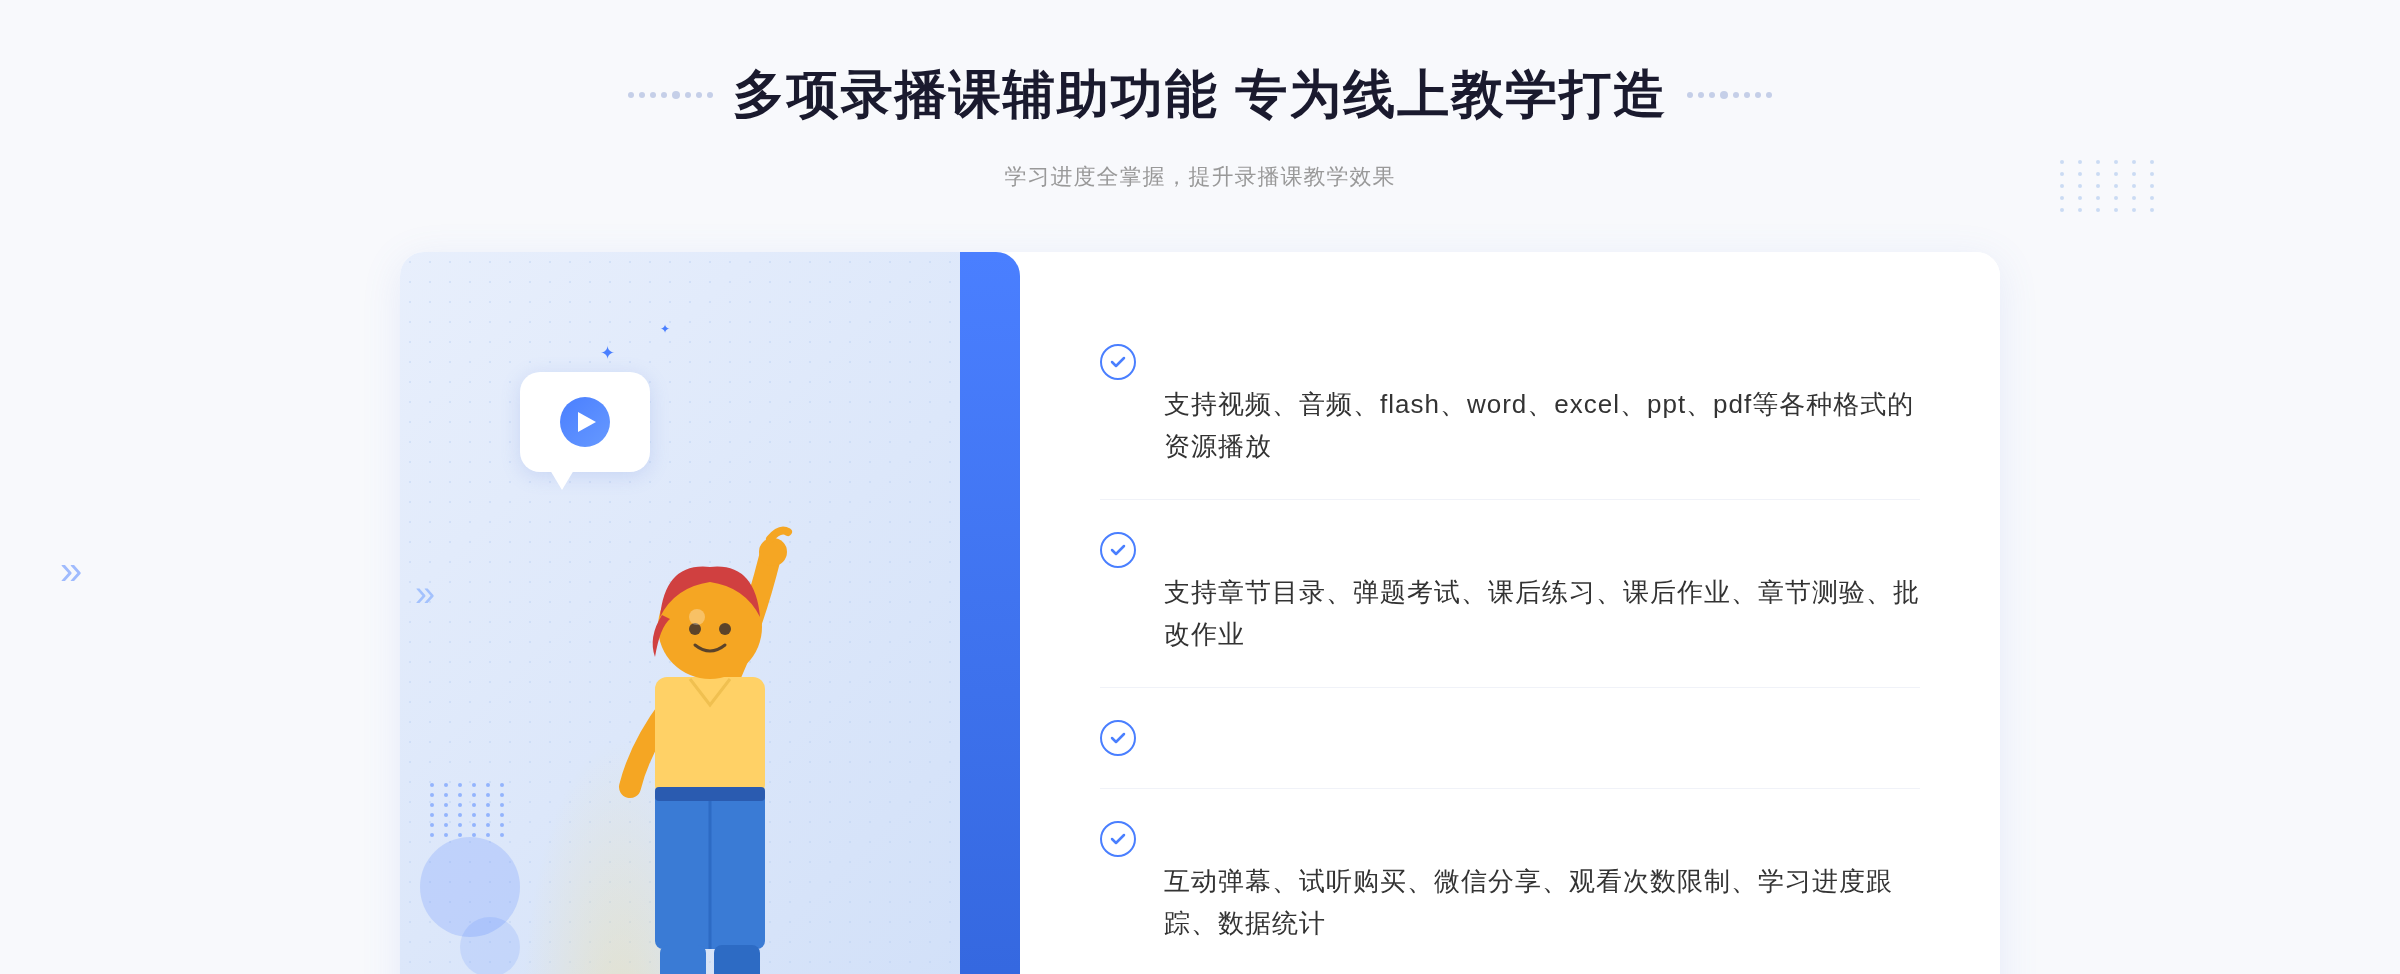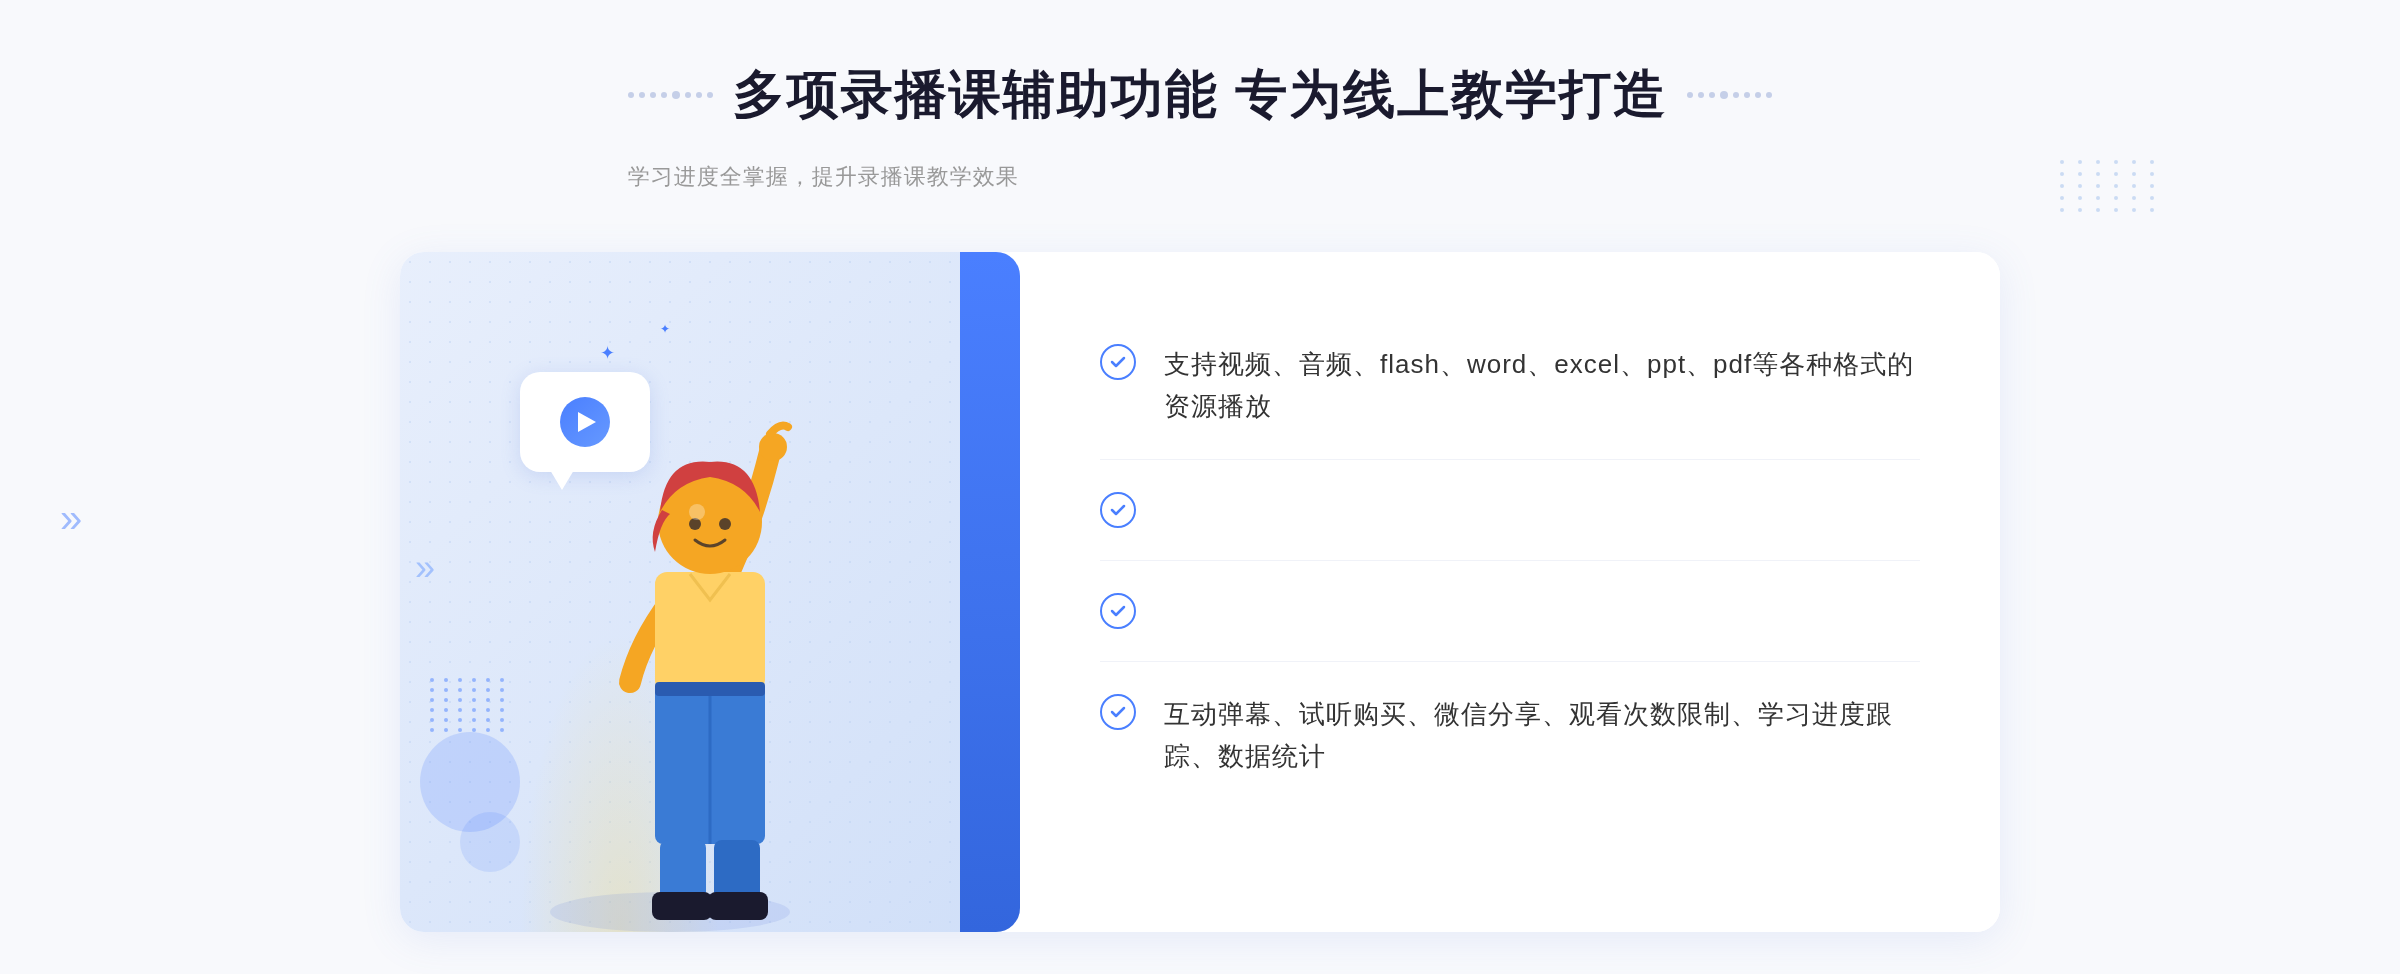--- a/index.html
+++ b/index.html
@@ -25,20 +25,21 @@
       display: flex;
       flex-direction: column;
       align-items: center;
       justify-content: center;
       padding: 60px 0;
       position: relative;
     }
 
     
     .header-section {
+      text-align: center;
       margin-bottom: 60px;
       position: relative;
     }
 
     .title-row {
       display: flex;
       align-items: center;
       justify-content: center;
       gap: 20px;
     }
@@ -262,20 +263,21 @@
       align-items: center;
       justify-content: center;
       flex-shrink: 0;
     }
 
     .feature-text {
       font-size: 26px;
       color: #333;
       line-height: 1.6;
       letter-spacing: 1px;
+      margin-top: 40px;
     }
 
     
     .outer-chevron {
       position: absolute;
       left: 60px;
       top: 50%;
       color: #4a7fff;
       font-size: 40px;
       opacity: 0.5;
@@ -486,20 +488,21 @@
         </div>
         <span class="feature-text">支持视频、音频、flash、word、excel、ppt、pdf等各种格式的资源播放</span>
       </div>
 
       <div class="feature-item">
         <div class="check-circle">
           <svg width="20" height="20" viewBox="0 0 20 20">
             <path d="M4 10 L8 14 L16 6" stroke="#4a7fff" stroke-width="2.5" stroke-linecap="round" stroke-linejoin="round" fill="none"></path>
           </svg>
         </div>
+        <span class="feature-text">支持章节目录、弹题考试、课后练习、课后作业、章节测验、批改作业</span>
       </div>
 
       <div class="feature-item">
         <div class="check-circle">
           <svg width="20" height="20" viewBox="0 0 20 20">
             <path d="M4 10 L8 14 L16 6" stroke="#4a7fff" stroke-width="2.5" stroke-linecap="round" stroke-linejoin="round" fill="none"></path>
           </svg>
         </div>
       </div>
 

